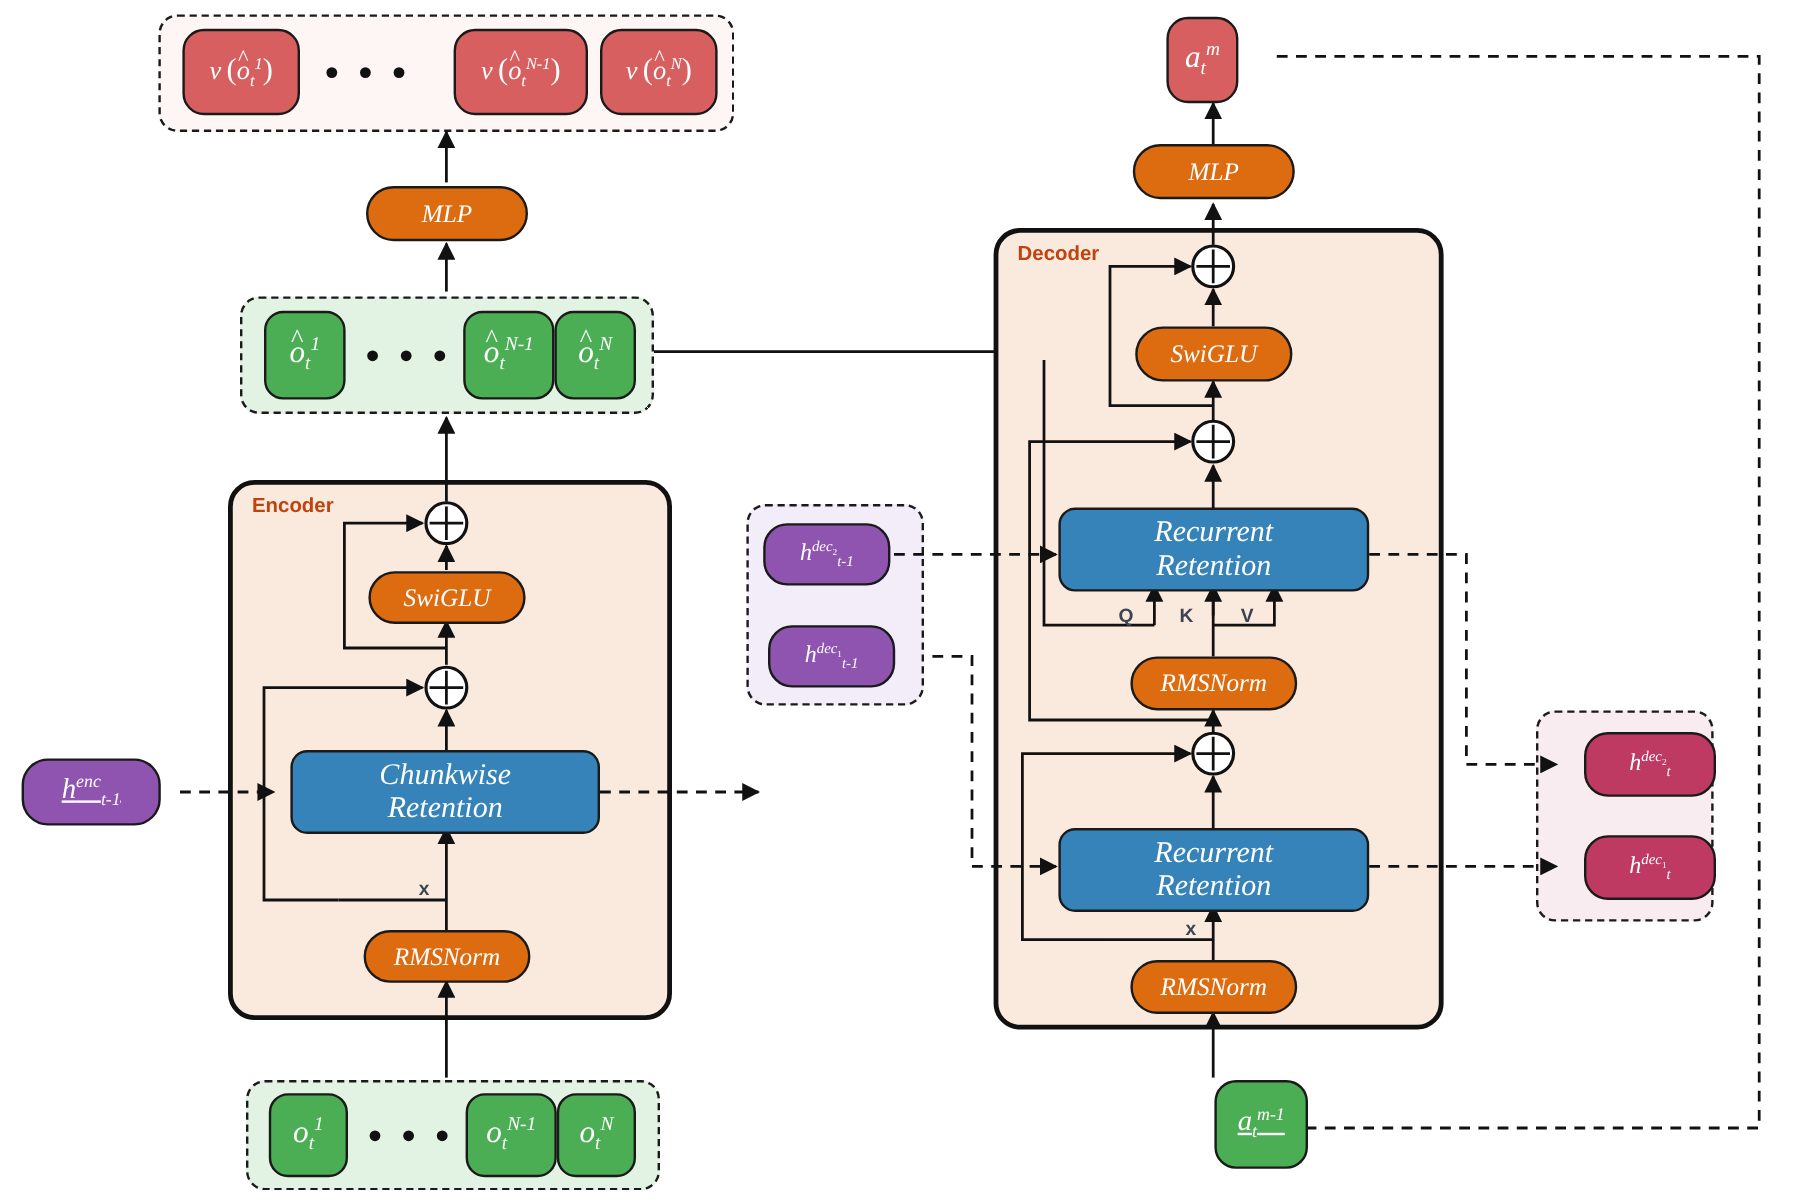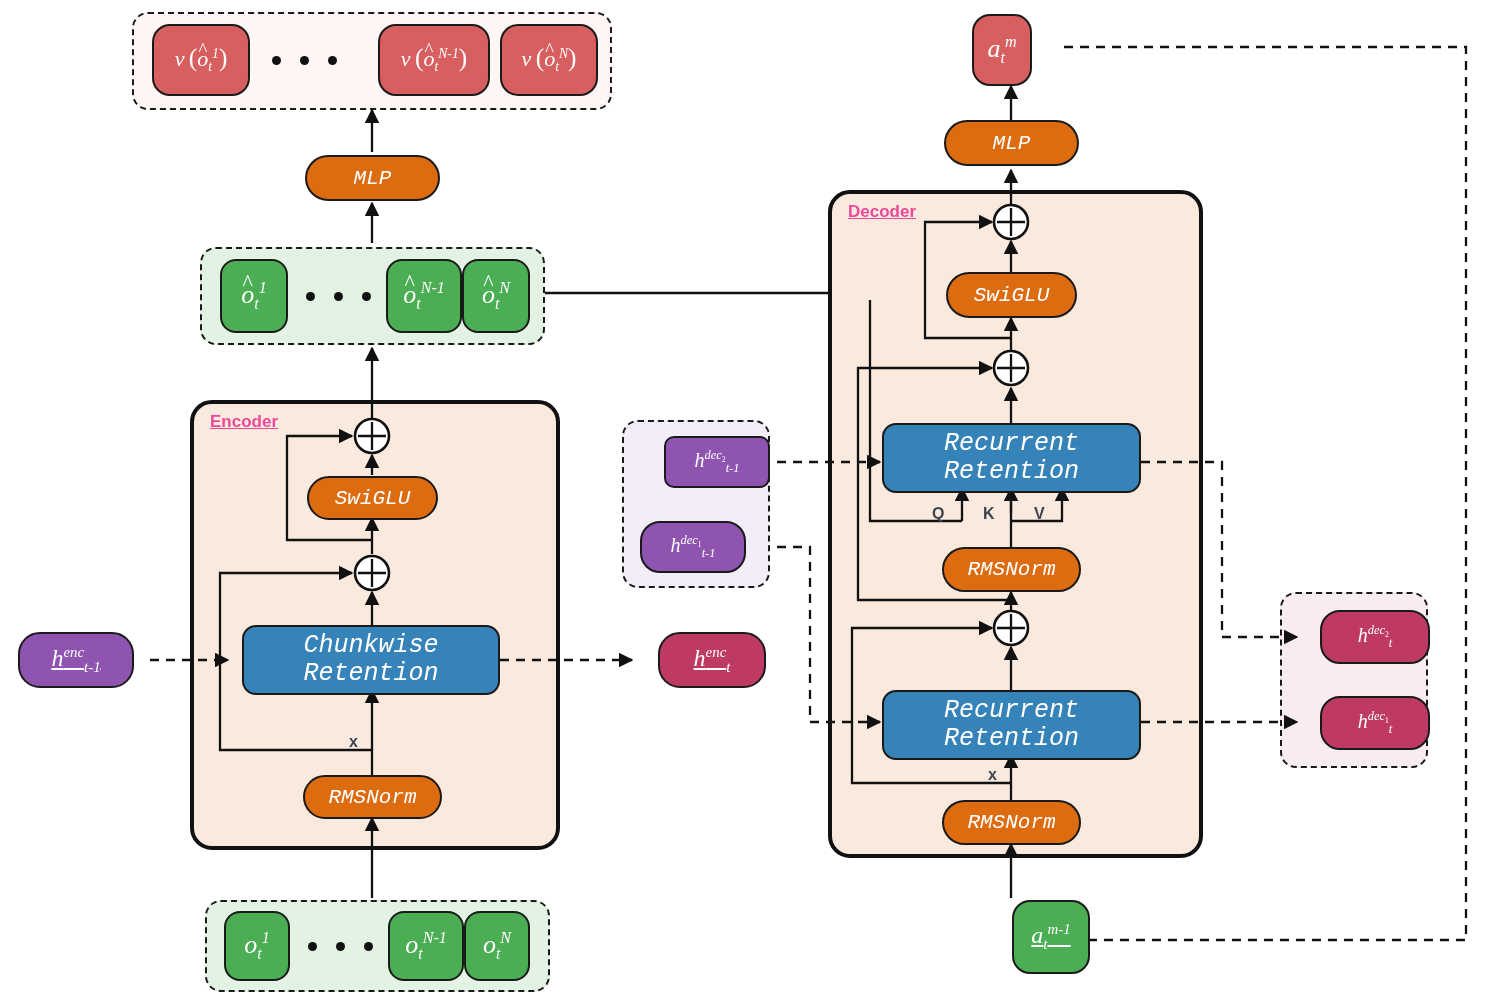--- a/index.html
+++ b/index.html
@@ -46,23 +46,22 @@
   .panel{
     position:absolute;box-sizing:border-box;
     background:#faeade;
     border:4px solid #111;
     border-radius:22px;
     z-index:1;
   }
   .panel-title{
     position:absolute;
     font-family:"Liberation Sans",sans-serif;
-    font-weight:bold;font-size:17px;color:#ec4899;
+    font-weight:bold;font-size:17px;color:#c2410c;
     z-index:6;
-    text-decoration:underline;
   }
 
   
   .dots{position:absolute;display:flex;align-items:center;gap:19px;z-index:6;}
   .dots span{display:block;width:9px;height:9px;border-radius:50%;background:#111;}
 
   
   .edgelabel{
     position:absolute;
     font-family:"Liberation Sans",sans-serif;
@@ -78,21 +77,21 @@
   .m .paren{font-style:normal;font-size:1.15em;}
   .hatwrap{position:relative;display:inline-block;}
   .hatwrap .hat{
     position:absolute;left:50%;top:-0.42em;transform:translateX(-50%);
     font-style:normal;font-size:.85em;line-height:1;
   }
   .label-22{font-size:22px;}
   .label-24{font-size:24px;text-decoration:underline;}
   .label-26{font-size:26px;}
   .label-20{font-size:20px;}
-  .blocktext{font-size:25px;font-family:Liberation Mono, monospace;font-style:italic;}
+  .blocktext{font-size:25px;font-family:Liberation Serif, serif;font-style:italic;}
   .blocktext.two{line-height:1.12;}
   .orangetext{font-size:21px;}
 </style>
 </head>
 <body>
 
 <div id="canvas">
 
   <svg class="layer" style="z-index:0;">
     <defs>
@@ -311,29 +310,24 @@
       o<span class="dn">t</span><span class="up">N</span>
     </span>
   </div>
 
   <div class="node purple" style="left:18px;top:632px;width:116px;height:56px;border-radius:22px;">
     <span class="m label-24">
       h<span class="up">enc</span><span class="dn">t-1</span>
     </span>
   </div>
 
-  <div class="node crimson" style="left:638px;top:632px;width:108px;height:56px;border-radius:22px;">
-    <span class="m label-24">
-      h<span class="up">enc</span><span class="dn">t</span>
-    </span>
-  </div>
 
   <div class="group g-purple" style="left:622px;top:420px;width:148px;height:168px;"></div>
 
-  <div class="node purple" style="left:664px;top:436px;width:106px;height:52px;border-radius:10px;">
+  <div class="node purple" style="left:636px;top:436px;width:106px;height:52px;border-radius:20px;">
     <span class="m label-20">
       h<span class="up">dec<span class="dnn">2</span></span><span class="dn">t-1</span>
     </span>
   </div>
 
   <div class="node purple" style="left:640px;top:521px;width:106px;height:52px;border-radius:20px;">
     <span class="m label-20">
       h<span class="up">dec<span class="dnn">1</span></span><span class="dn">t-1</span>
     </span>
   </div>

